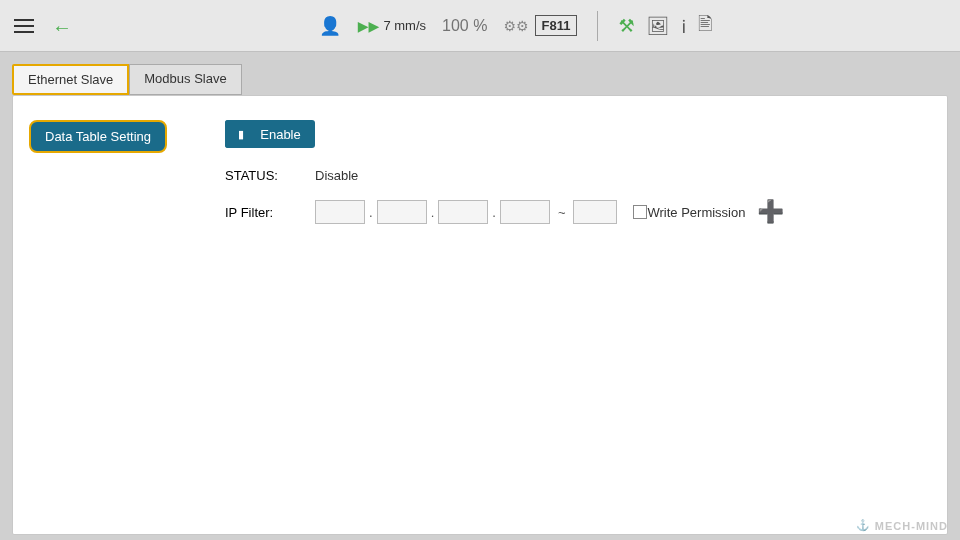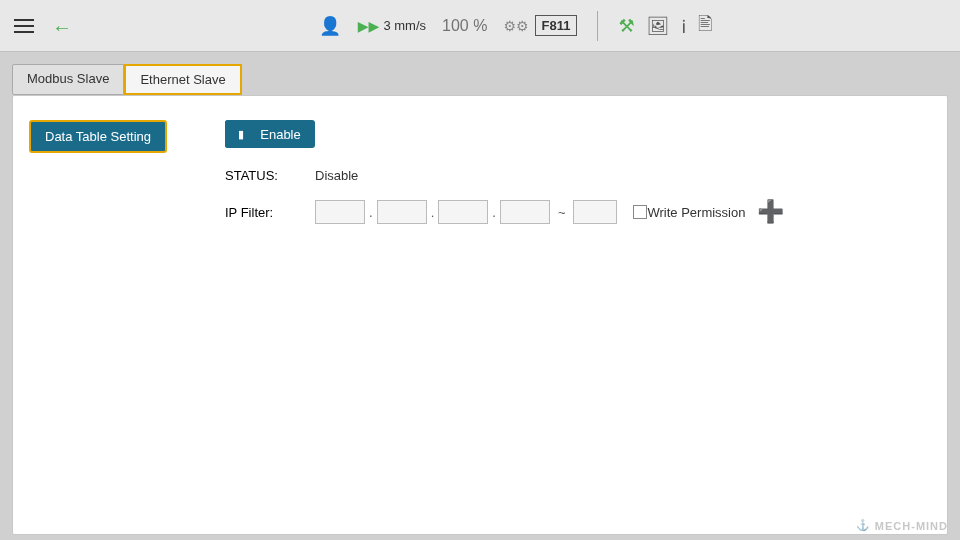--- a/index.html
+++ b/index.html
@@ -47,21 +47,21 @@
       height: 440px; margin-top: 0;
       display: flex; flex-direction: row; gap: 0;
     }
 
     
     .card-sidebar { width: 180px; padding: 8px 0; }
     .sidebar-btn {
       display: inline-block; padding: 7px 14px;
       background: #1a6b8a; color: #fff;
       border: 2px solid #e6a800; cursor: pointer;
-      font-size: 13px; border-radius: 3px;
+      font-size: 13px; border-radius: 8px;
     }
 
     
     .card-main { flex: 1; padding: 8px 16px; }
 
     
     .toggle-row { display: flex; align-items: center; margin-bottom: 20px; }
     .toggle-switch {
       display: flex; align-items: center; background: #1a6b8a;
       border-radius: 3px; overflow: hidden; cursor: pointer;
@@ -105,42 +105,42 @@
       <span></span>
         <span></span>
         <span></span>
     </div>
     <div class="back-icon">←</div>
   </div>
   <div class="header-center">
     <div class="header-icon">👤</div>
     <div class="speed-display">
       <span class="speed-icon">▶▶</span>
-      <span>3 mm/s</span>
+      <span>7 mm/s</span>
     </div>
     <div class="percent-display">100 %</div>
     <div style="display:flex;align-items:center;gap:6px;">
       <span style="color:#888;font-size:14px;">⚙⚙</span>
       <div class="model-badge">F811</div>
     </div>
     <div class="divider-v"></div>
     <div class="header-right">
       <span class="header-right-icon">⚒</span>
       <span class="header-icon-btn">🖼</span>
       <span class="header-icon-btn">ℹ</span>
       <span class="header-icon-btn">🖹</span>
     </div>
   </div>
 </div>
 
 <div class="main-content">
 
   <div class="tab-bar">
+    <div class="tab active">Ethernet Slave</div>
     <div class="tab">Modbus Slave</div>
-    <div class="tab active">Ethernet Slave</div>
   </div>
 
   <div class="card">
 
     <div class="card-sidebar">
       <div class="sidebar-btn">Data Table Setting</div>
     </div>
 
     <div class="card-main">
 

